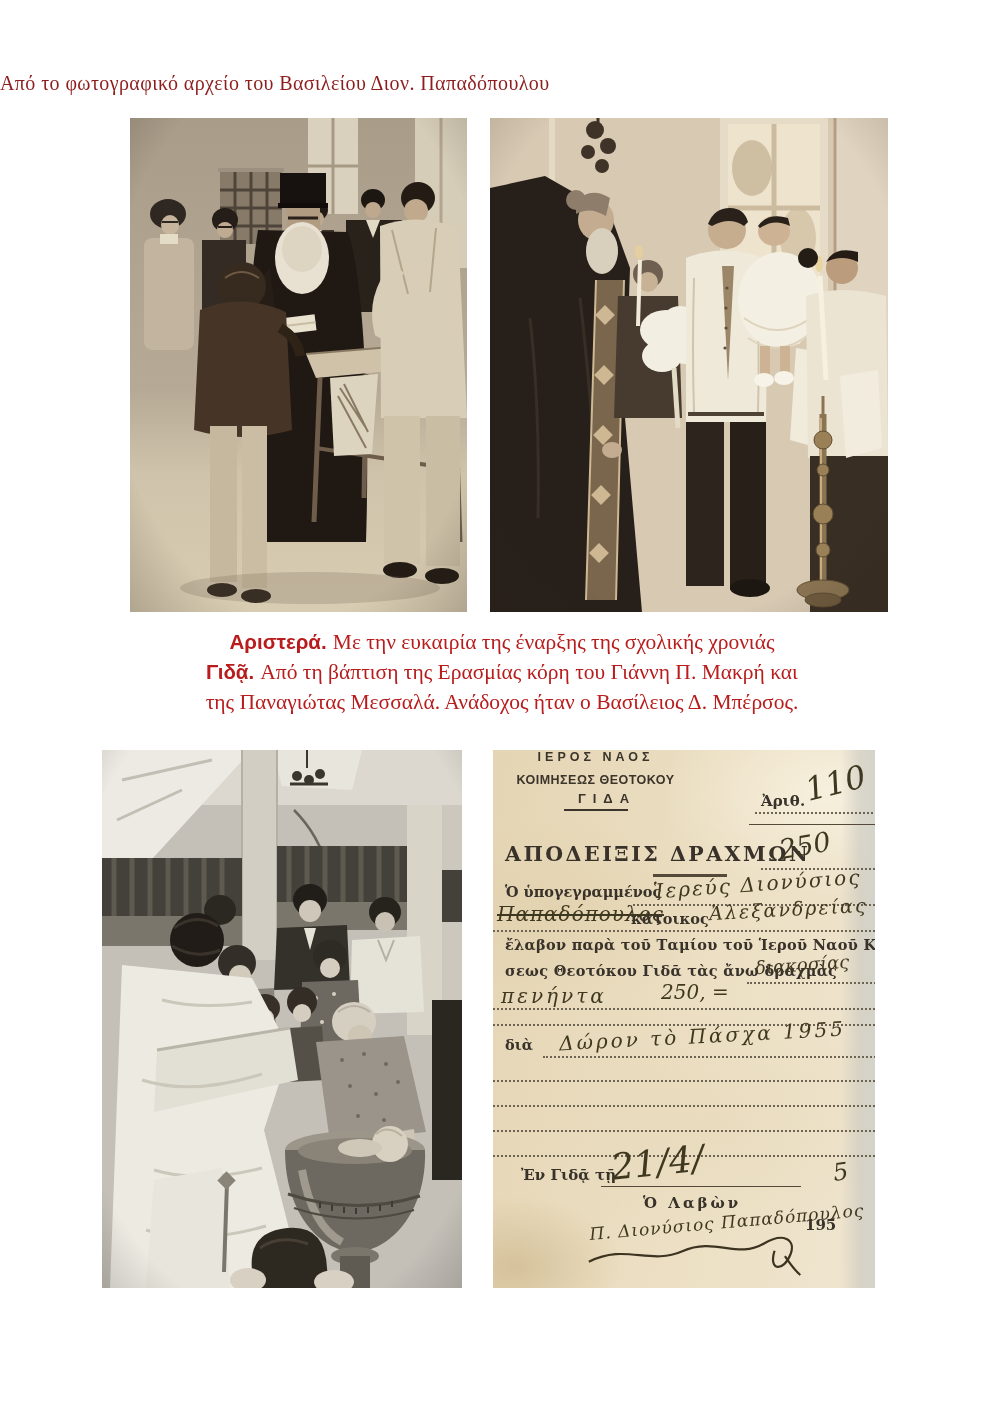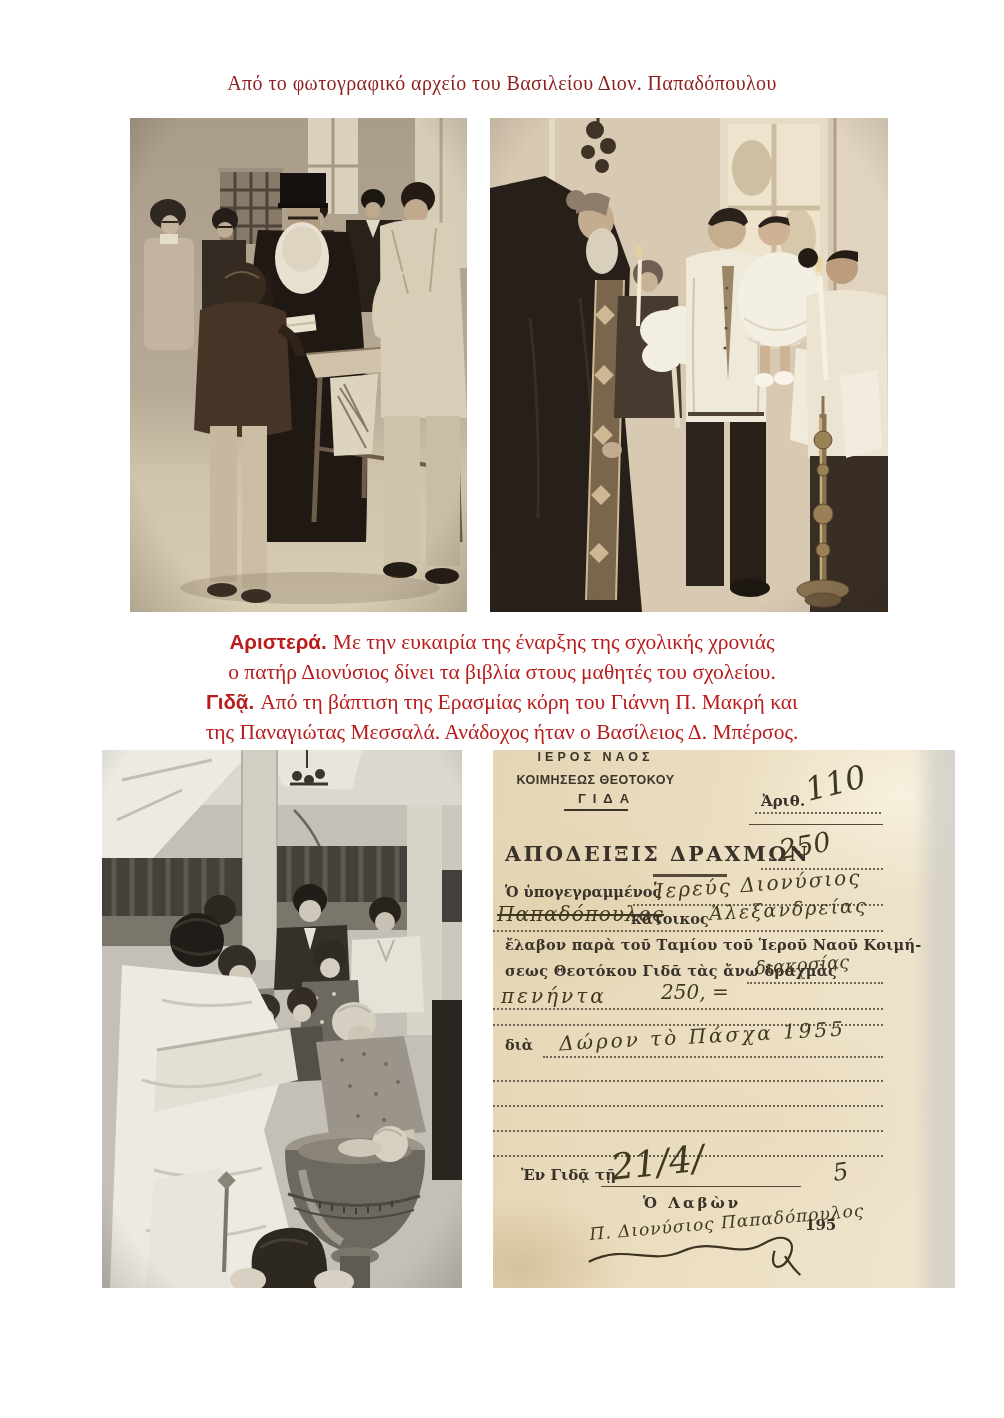--- a/index.html
+++ b/index.html
@@ -1,33 +1,33 @@
 <!DOCTYPE html>
 <html><head>
 <meta charset="utf-8">
 <style>
   html,body{margin:0;padding:0;background:#e9e9e9;}
   .page{position:relative;width:1004px;height:1418px;background:#ffffff;margin:0 auto;overflow:hidden;
         font-family:"Liberation Serif","DejaVu Serif",serif;}
   
-  .header{position:absolute;top:72px;left:0;right:0;text-align:center;
+  .header{position:absolute;top:72px;left:0;right:0;
           font-size:20px;letter-spacing:.4px;color:#8e1e1e;}
   
   .photo{position:absolute;overflow:hidden;background:#cabfa8;}
   .photo svg{display:block;width:100%;height:100%;}
   #photo-top-left{left:130px;top:118px;width:337px;height:494px;}
   #photo-top-right{left:490px;top:118px;width:398px;height:494px;}
   #photo-bottom-left{left:102px;top:750px;width:360px;height:538px;}
   
   .caption{position:absolute;top:627px;left:0;right:0;text-align:center;
            font-size:21.5px;line-height:29px;color:#b91c1c;}
   .cap-bold{font-family:"Liberation Sans","DejaVu Sans",sans-serif;font-weight:bold;font-size:20.5px;}
   .cap-bold:not(:empty){margin-right:.30em;}
   
-  .receipt{position:absolute;left:493px;top:750px;width:462px;height:538px;overflow:hidden;
+  .receipt{position:absolute;left:493px;top:750px;width:382px;height:538px;overflow:hidden;
      color:#373127;font-family:"DejaVu Serif",serif;
      background:
        linear-gradient(90deg, rgba(210,206,196,0) 91%, rgba(196,196,190,.55) 96%, rgba(208,208,202,.85) 100%),
        radial-gradient(150px 100px at 6% 96%, rgba(172,140,84,.30), transparent 70%),
        radial-gradient(240px 150px at 88% 8%, rgba(255,252,240,.55), transparent 70%),
        radial-gradient(220px 130px at 18% 30%, rgba(219,200,160,.35), transparent 70%),
        radial-gradient(260px 160px at 60% 70%, rgba(226,210,175,.30), transparent 75%),
        linear-gradient(100deg,#e4d5b4,#ecdfc3 55%,#efe5cf);}
   .r-abs{position:absolute;white-space:nowrap;}
   .r-church{left:6px;top:12px;width:205px;text-align:center;
@@ -253,23 +253,20 @@
     </g>
     <rect width="398" height="494" fill="url(#vig2)"></rect>
   </svg>
   </div>
 
   <div class="caption">
     <div>
       <span class="cap-bold">Αριστερά.</span><span>Με την ευκαιρία της έναρξης της σχολικής χρονιάς</span>
     </div>
     <div>
-      <span class="cap-bold"></span><span>ο πατήρ Διονύσιος δίνει τα βιβλία στους μαθητές του σχολείου.</span>
-    </div>
-    <div>
       <span class="cap-bold">Γιδᾷ.</span><span>Από τη βάπτιση της Ερασμίας κόρη του Γιάννη Π. Μακρή και</span>
     </div>
     <div>
       <span class="cap-bold"></span><span>της Παναγιώτας Μεσσαλά. Ανάδοχος ήταν ο Βασίλειος Δ. Μπέρσος.</span>
     </div>
   </div>
 
   <div class="photo" id="photo-bottom-left">
   <svg viewBox="0 0 360 538" preserveAspectRatio="none">
     <defs>

